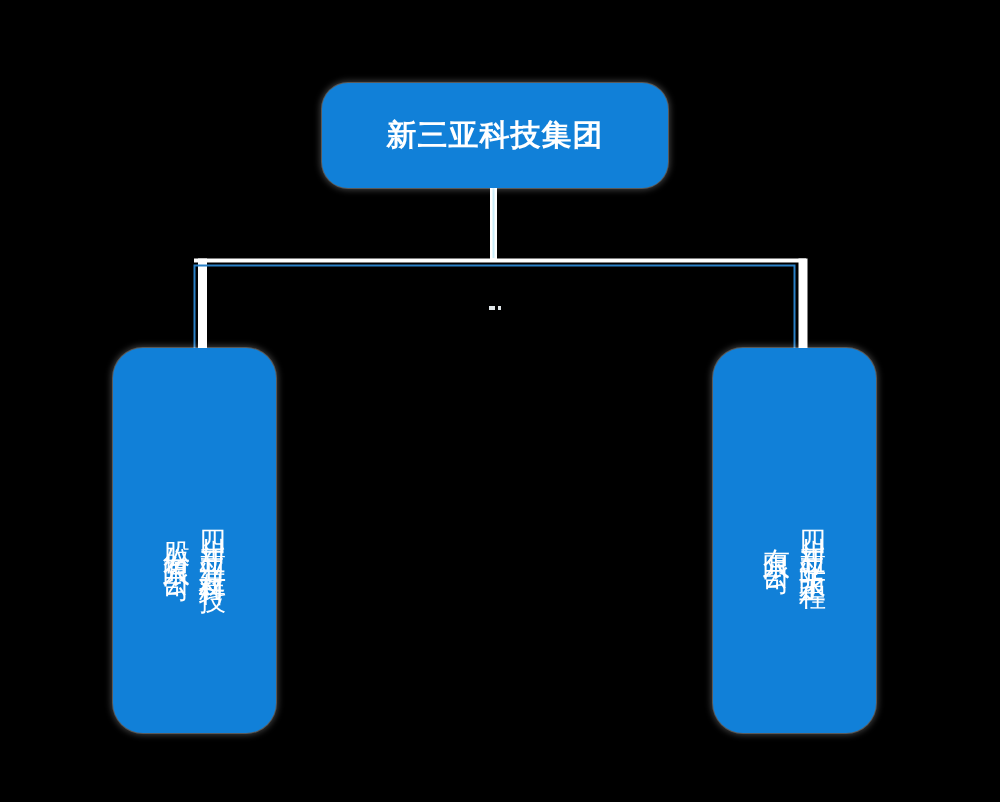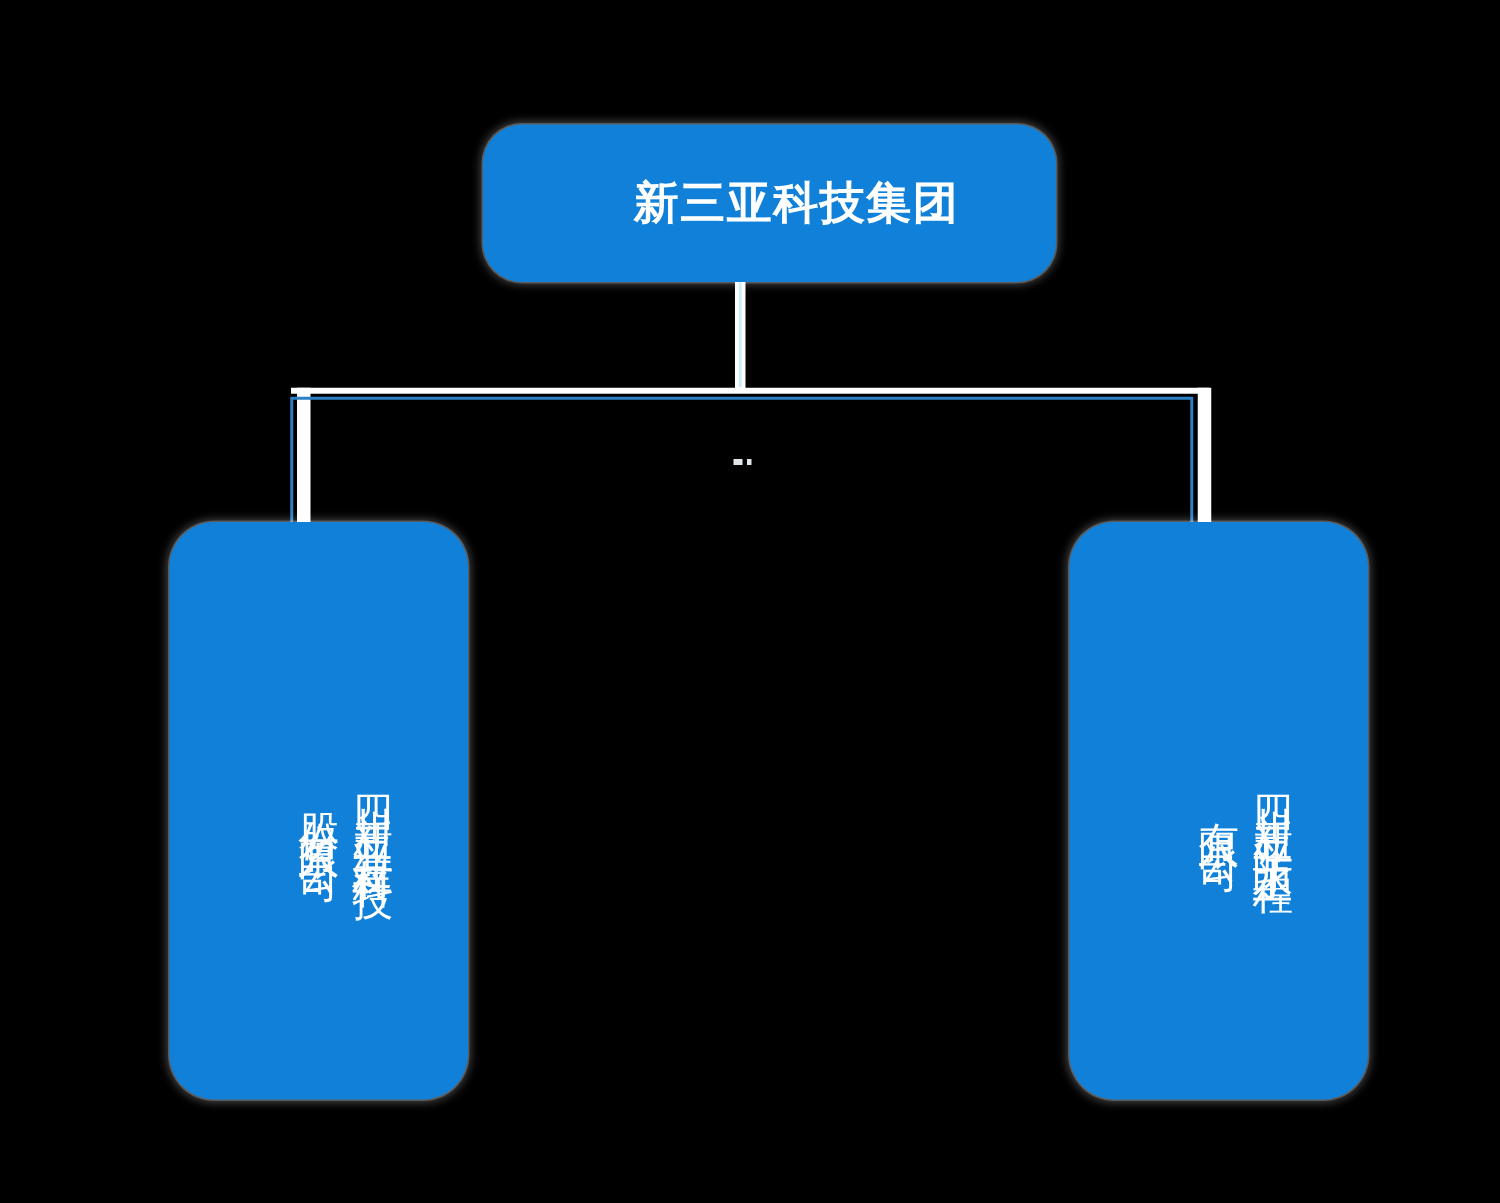--- a/index.html
+++ b/index.html
@@ -23,21 +23,20 @@
     pointer-events: none;
   }
   .node {
     position: absolute;
     background: var(--node-fill, #1180d8);
     color: var(--text-color, #ffffff);
     display: flex;
     align-items: center;
     justify-content: center;
     box-shadow: 0 0 0 1px rgba(255,255,255,0.22), 0 0 6px 2px rgba(255,255,255,0.25);
-    padding-left: 36px;
   }
   .root-node {
     left: 322px;
     top: 83px;
     width: 346px;
     height: 105px;
     border-radius: 26px;
   }
   .root-node .label {
     font-size: 30px;

